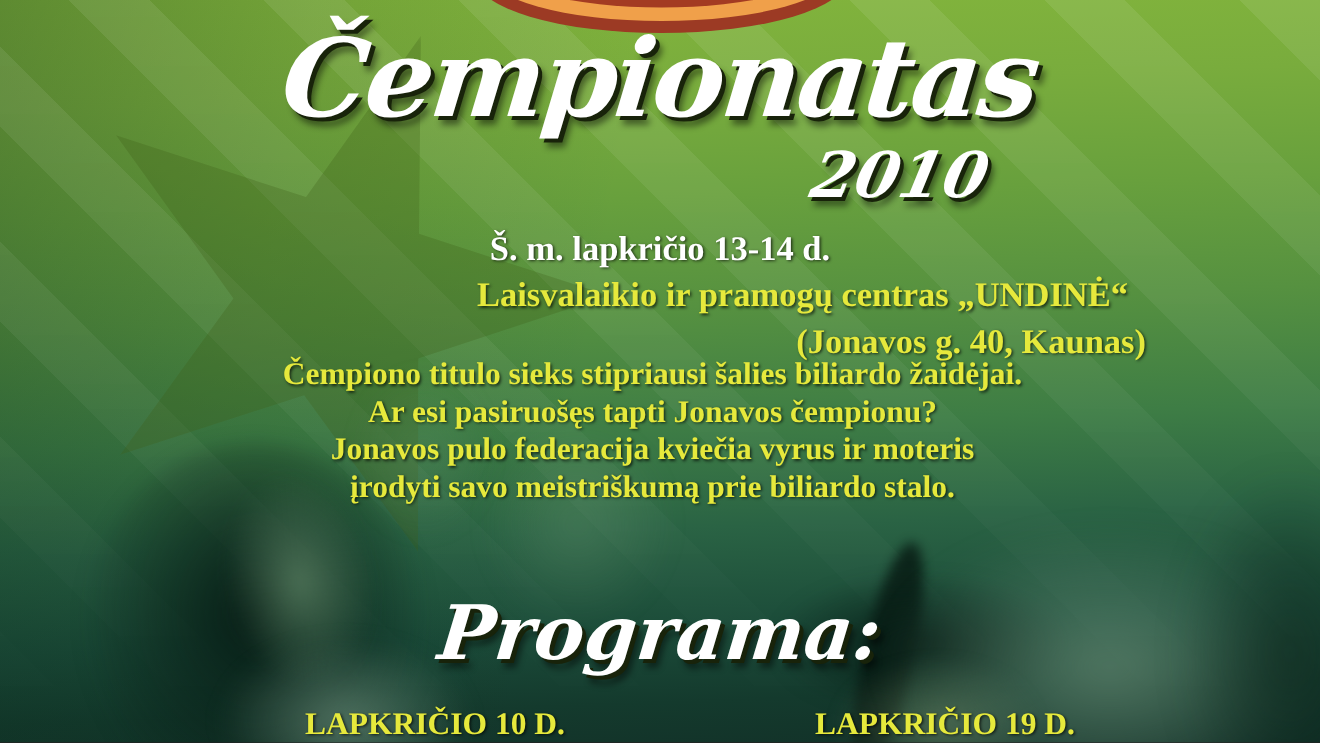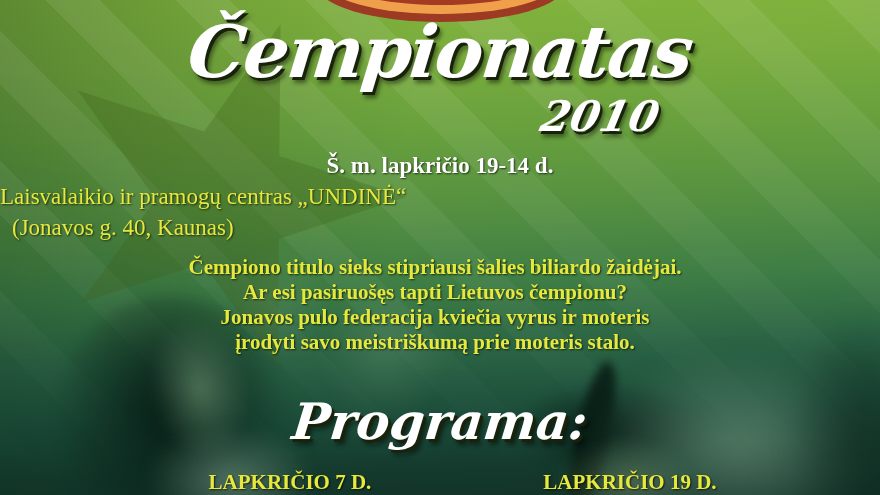--- a/index.html
+++ b/index.html
@@ -81,29 +81,29 @@
   }
   .date-line {
     position: absolute; left: 0; width: 880px; top: 153px;
     text-align: center;
     font-size: 23px; font-weight: bold;
     color: #ffffff;
     text-shadow: 1px 1px 2px rgba(0,0,0,0.65);
   }
   .venue-line, .address-line {
     position: absolute; left: 0; width: 752px;
-    text-align: left;
-    font-size: 23px; font-weight: normal;
+    text-align: right;
+    font-size: 23px; font-weight: bold;
     color: #e6e93c;
     text-shadow: 1px 1px 2px rgba(0,0,0,0.65);
   }
   .venue-line   { top: 184px; }
   .address-line { top: 215px; padding-left: 12px; }
   .intro {
-    position: absolute; left: 0; width: 870px; top: 255px;
+    position: absolute; left: 0; width: 870px; top: 237px;
     text-align: center;
     font-size: 21px; font-weight: bold;
     line-height: 25px;
     color: #e6e93c;
     text-shadow: 1px 1px 2px rgba(0,0,0,0.65);
   }
   .program-heading {
     position: absolute; left: 0; width: 880px; top: 392px;
     text-align: center;
     font-size: 50px;
@@ -144,29 +144,29 @@
 
   <div class="logo">
     <div class="e1"></div>
     <div class="e2"></div>
     <div class="e3"></div>
   </div>
 
   <h1 class="script title">Čempionatas</h1>
   <div class="script year">2010</div>
 
-  <div class="date-line">Š. m. lapkričio 19-14 d.</div>
+  <div class="date-line">Š. m. lapkričio 13-14 d.</div>
   <div class="venue-line">Laisvalaikio ir pramogų centras „UNDINĖ“</div>
   <div class="address-line">(Jonavos g. 40, Kaunas)</div>
 
   <div class="intro">
     <div class="intro-line">Čempiono titulo sieks stipriausi šalies biliardo žaidėjai.</div>
-    <div class="intro-line">Ar esi pasiruošęs tapti Lietuvos čempionu?</div>
+    <div class="intro-line">Ar esi pasiruošęs tapti Jonavos čempionu?</div>
     <div class="intro-line">Jonavos pulo federacija kviečia vyrus ir moteris</div>
-    <div class="intro-line">įrodyti savo meistriškumą prie moteris stalo.</div>
+    <div class="intro-line">įrodyti savo meistriškumą prie biliardo stalo.</div>
   </div>
 
   <div class="script program-heading">Programa:</div>
 
-  <div class="program-day day-left">LAPKRIČIO 7 D.</div>
+  <div class="program-day day-left">LAPKRIČIO 10 D.</div>
   <div class="program-day day-right">LAPKRIČIO 19 D.</div>
 
 </div>
 
 </body></html>

